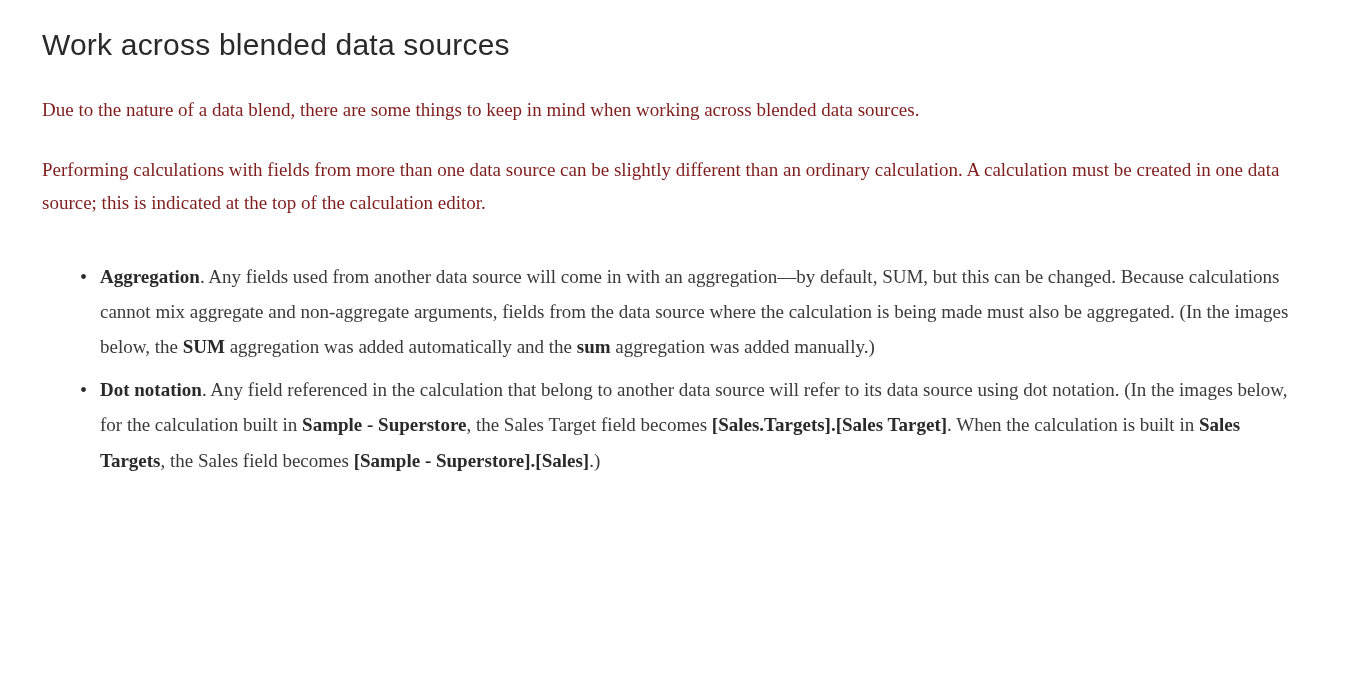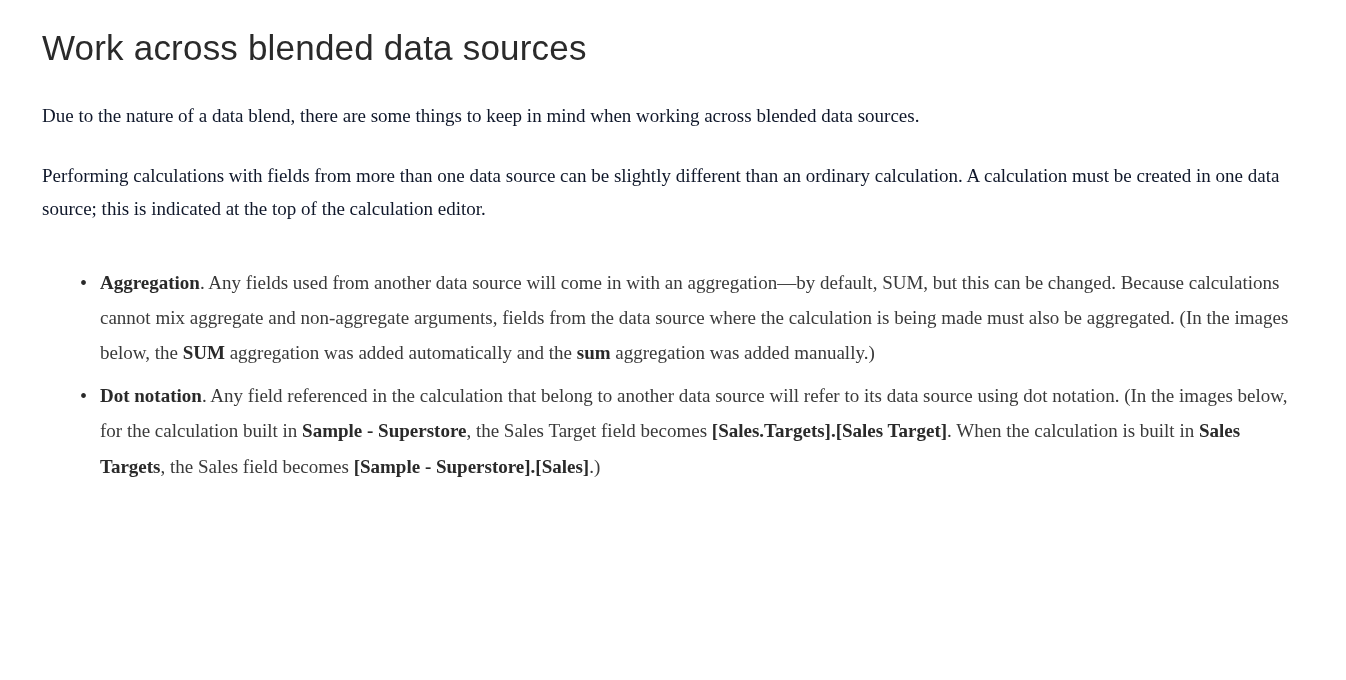--- a/index.html
+++ b/index.html
@@ -10,30 +10,30 @@
     body {
       font-family: Georgia, 'Times New Roman', serif;
       background: #ffffff;
       color: #333;
       width: 1346px;
       height: 680px;
       padding: 28px 42px;
     }
     h2 {
       font-family: -apple-system, BlinkMacSystemFont, 'Segoe UI', Helvetica, Arial, sans-serif;
-      font-size: 35px;
+      font-size: 30px;
       font-weight: 400;
       color: #2a2a2a;
       margin-bottom: 32px;
       letter-spacing: 0.2px;
     }
     p {
       font-size: 19px;
       line-height: 1.7;
-      color: #0f172a;
+      color: #7f1d1d;
       margin-bottom: 28px;
     }
     ul {
       list-style: none;
       padding-left: 58px;
       margin-top: 40px;
     }
     li {
       font-size: 19px;
       line-height: 1.85;

